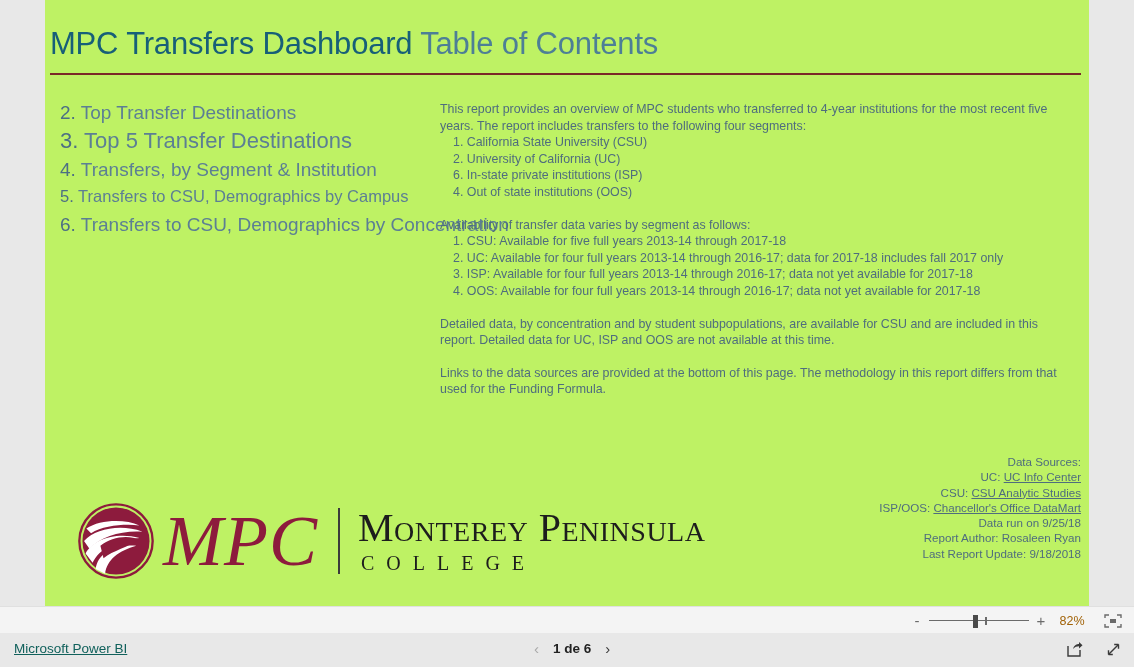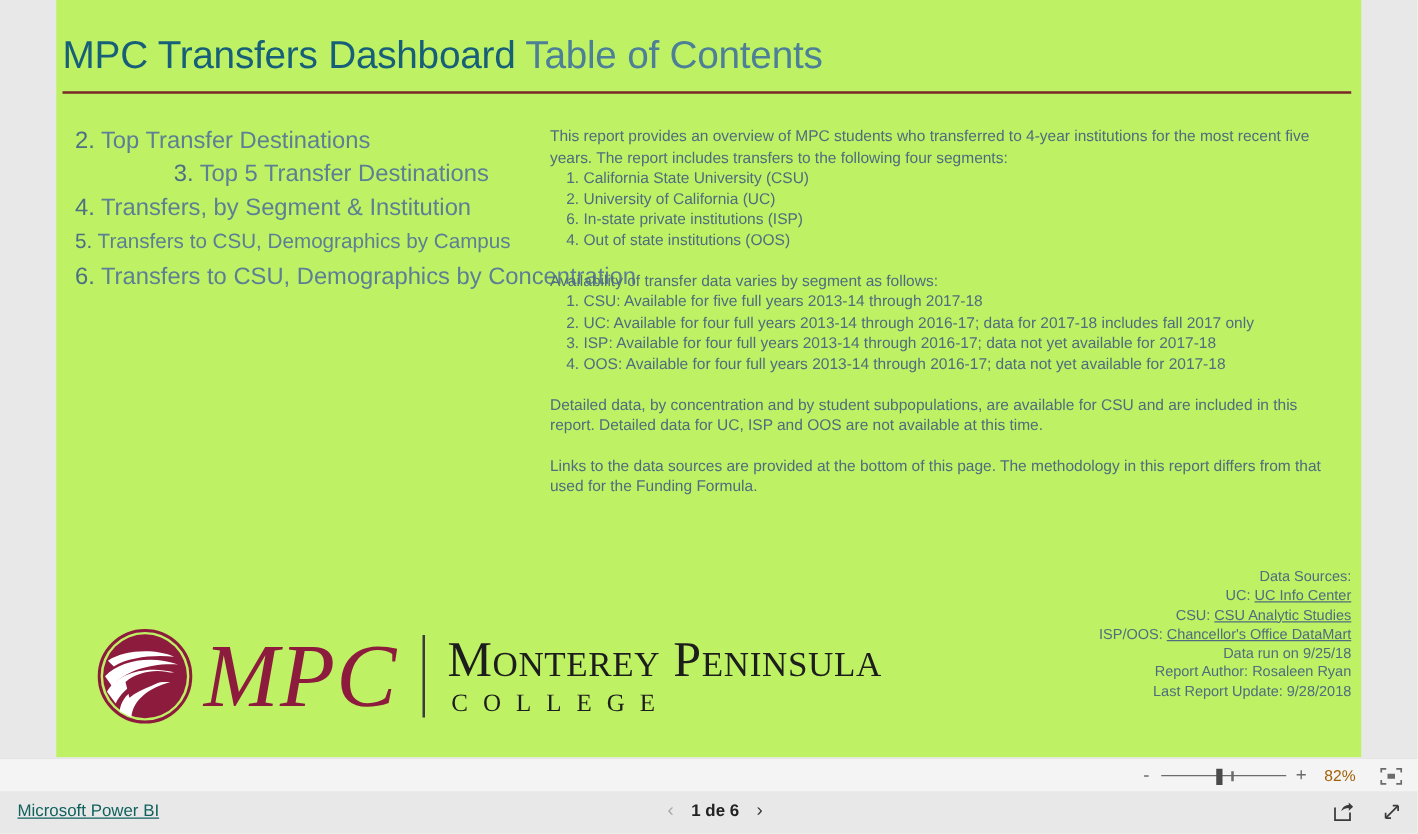--- a/index.html
+++ b/index.html
@@ -69,21 +69,21 @@
     top: 103px;
     width: 410px;
   }
   .toc-item {
     color: #5c7f94;
     white-space: nowrap;
     line-height: 1.0;
   }
   .toc-item .num { color: #4d6f84; }
   .toc-item.sz0 { font-size: 19px; margin-bottom: 8px; }
-  .toc-item.sz1 { font-size: 19px; margin-bottom: 8px; text-align: center; }
+  .toc-item.sz1 { font-size: 22px; margin-bottom: 8px; }
   .toc-item.sz2 { font-size: 19px; margin-bottom: 9px; }
   .toc-item.sz3 { font-size: 16.5px; margin-bottom: 10px; }
   .toc-item.sz4 { font-size: 19px; margin-bottom: 8px; }
 
   
   #body-copy {
     position: absolute;
     left: 395px;
     top: 101px;
     width: 645px;
@@ -355,21 +355,21 @@
         <span>UC: </span><span class="lnk">UC Info Center</span>
       </div>
       <div>
         <span>CSU: </span><span class="lnk">CSU Analytic Studies</span>
       </div>
       <div>
         <span>ISP/OOS: </span><span class="lnk">Chancellor's Office DataMart</span>
       </div>
       <div>Data run on 9/25/18</div>
       <div>Report Author: Rosaleen Ryan</div>
-      <div>Last Report Update: 9/28/2018</div>
+      <div>Last Report Update: 9/18/2018</div>
     </div>
 
     <div id="logo">
       <div id="logo-mark">
         <svg viewBox="0 0 100 100" width="78" height="78" aria-hidden="true">
           <circle cx="50" cy="50" r="47" fill="none" stroke="#8d1b3d" stroke-width="3"></circle>
           <circle cx="50" cy="50" r="43" fill="#8d1b3d"></circle>
           <path d="M12 34 C30 22, 62 22, 80 30 C60 28, 34 30, 18 40 Z" fill="#ffffff"></path>
           <path d="M9 50 C24 34, 56 28, 84 38 C58 36, 30 44, 16 60 Z" fill="#ffffff"></path>
           <path d="M11 66 C20 48, 50 38, 80 46 C52 48, 28 60, 20 78 Z" fill="#ffffff"></path>

